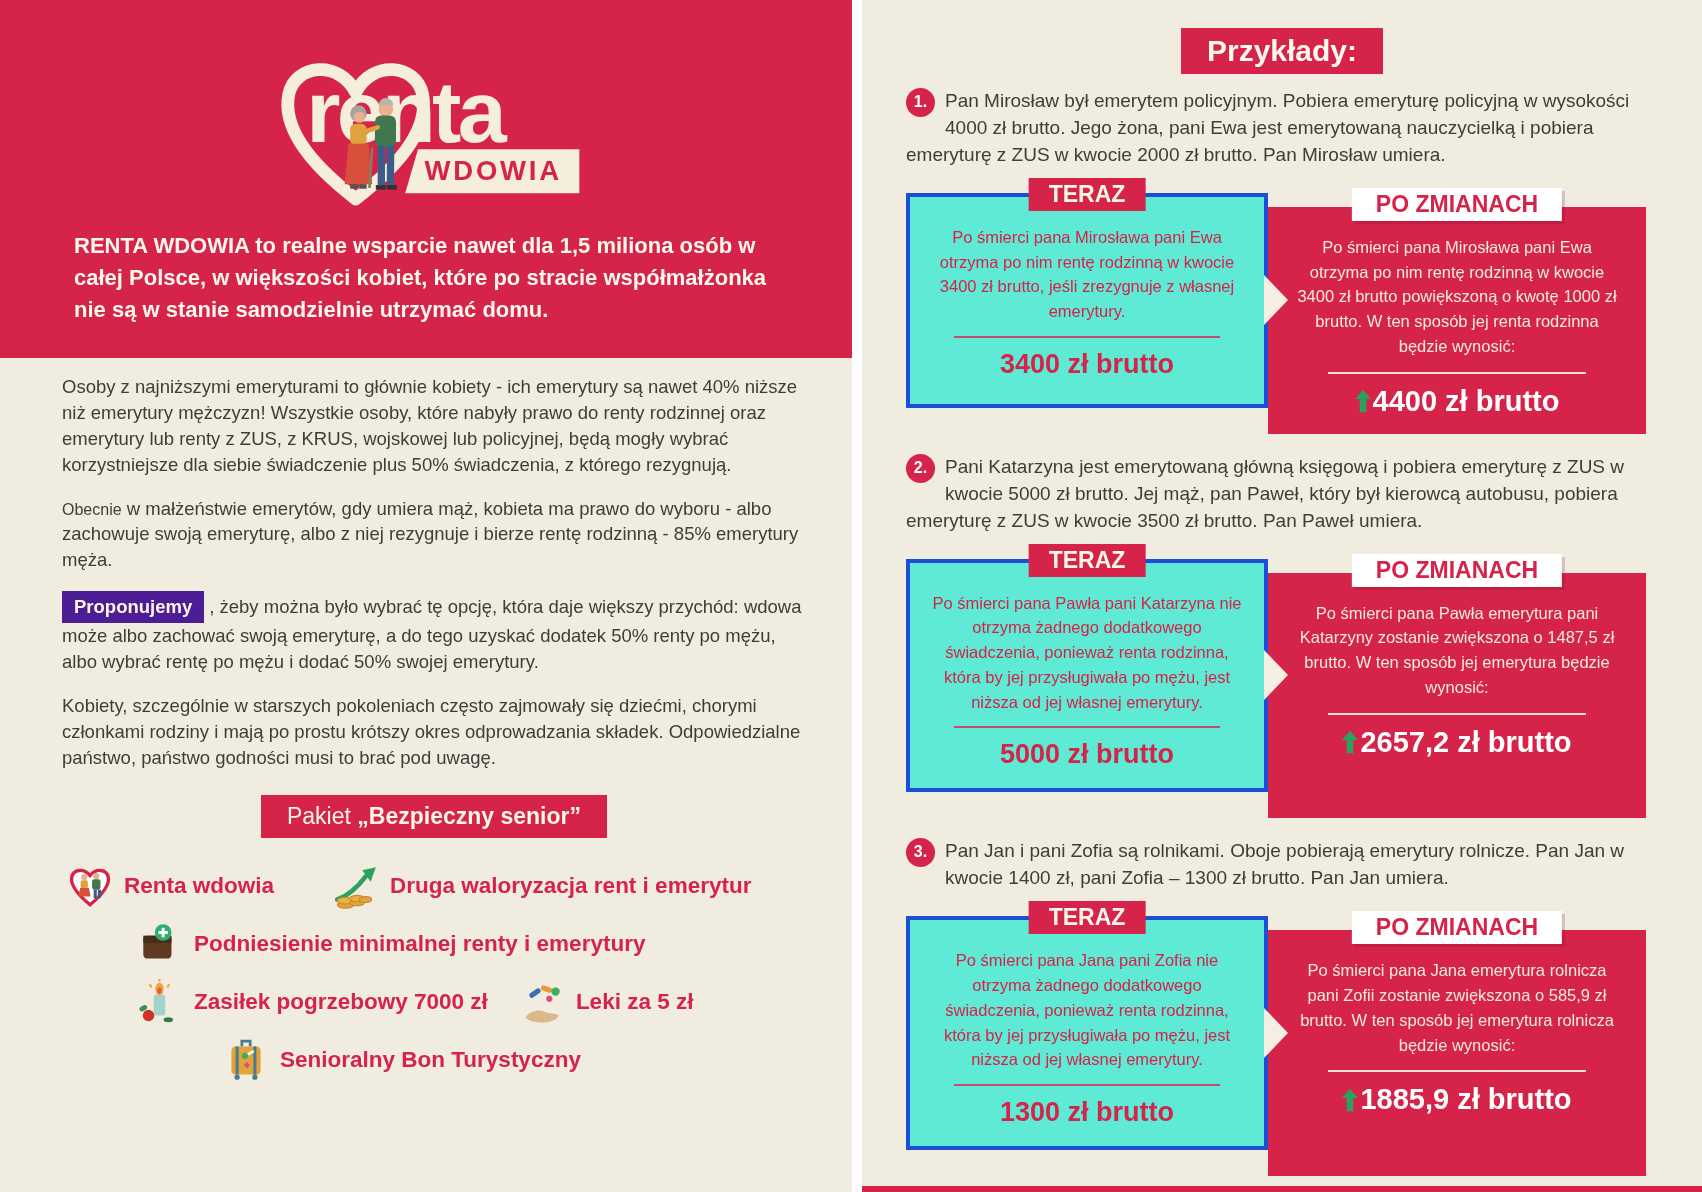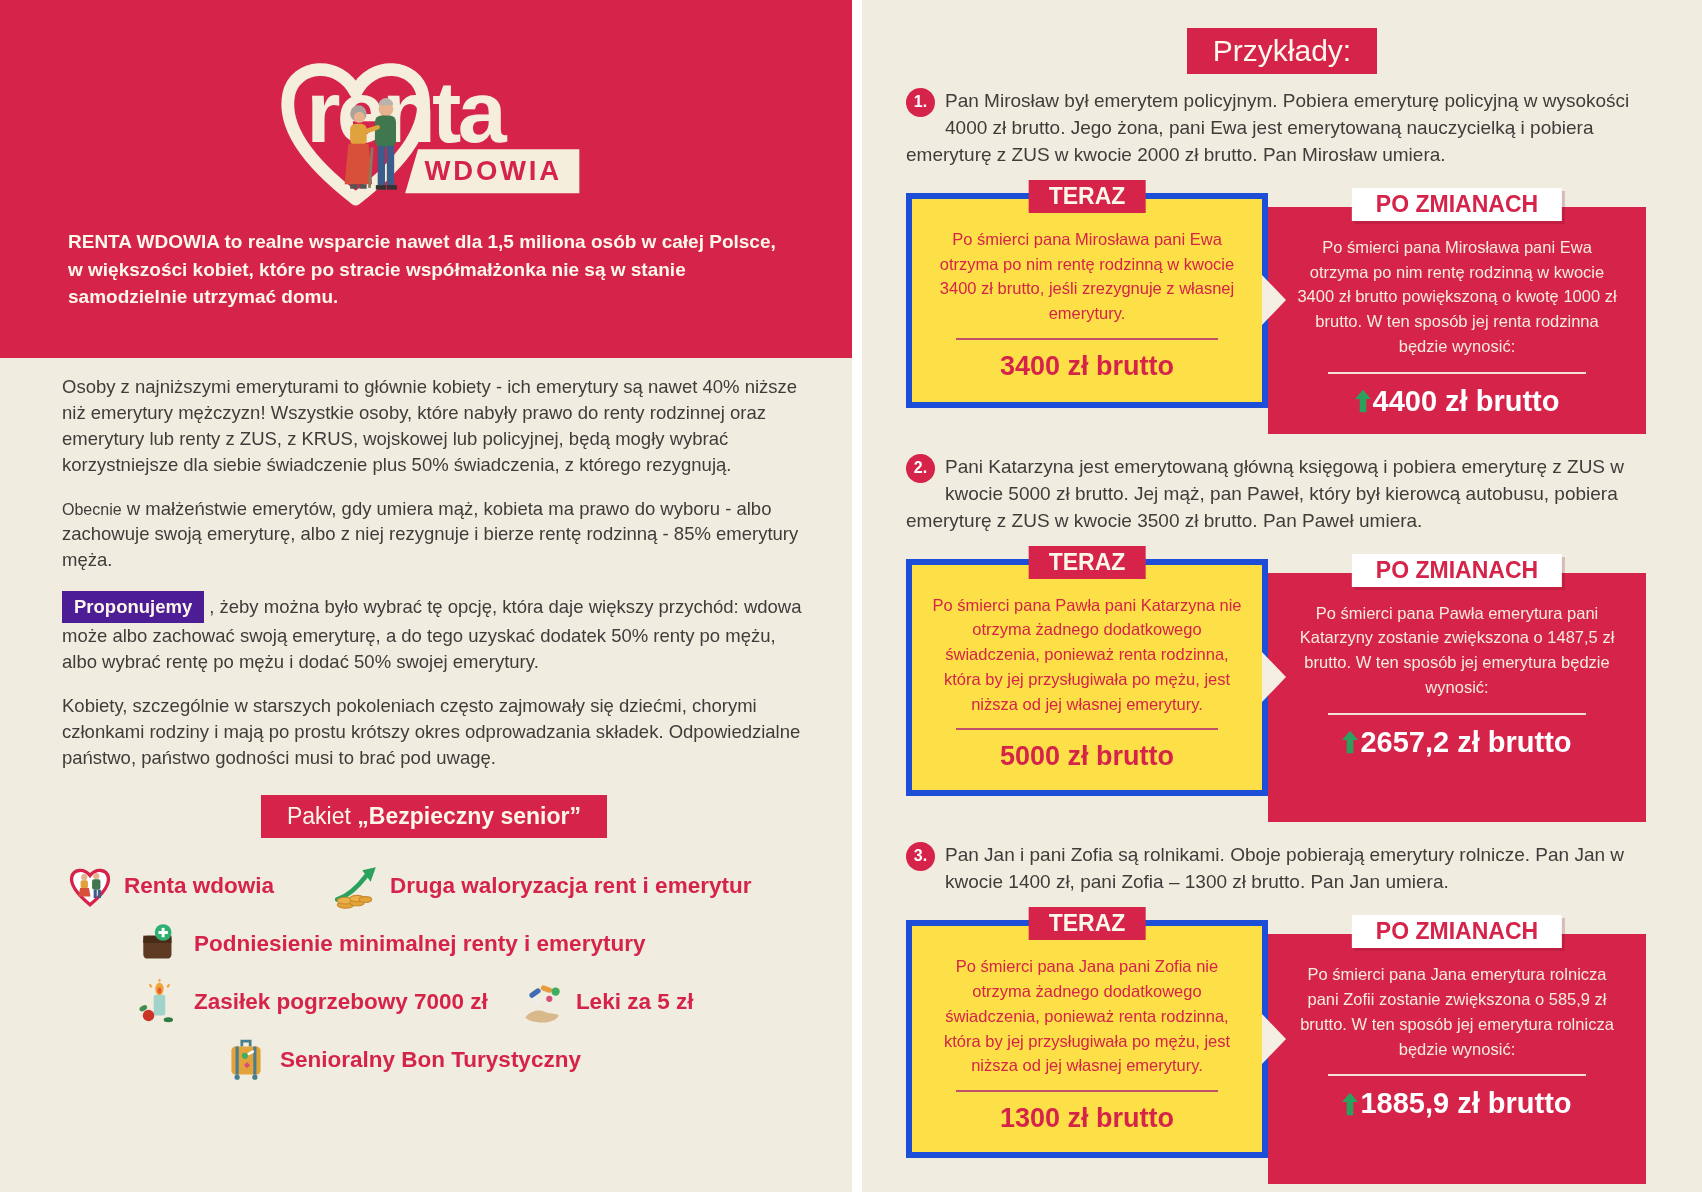--- a/index.html
+++ b/index.html
@@ -3,40 +3,40 @@
 <meta charset="utf-8">
 <style>
   html,body{margin:0;padding:0;background:#ffffff;}
   .page{width:1702px;height:1192px;display:flex;overflow:hidden;
         font-family:"Liberation Sans","DejaVu Sans",sans-serif;background:#ffffff;}
   
   .left-panel{width:852px;background:#f1ece0;display:flex;flex-direction:column;}
   .gutter{width:10px;background:#ffffff;}
   .left-header{height:358px;box-sizing:border-box;background:#d52349;padding:22px 56px 0 62px;}
   .logo{display:block;margin:0 auto 10px;}
-  .hero{color:#fdf7ec;font-weight:bold;font-size:19px;line-height:1.45;margin:6px;}
+  .hero{color:#fdf7ec;font-weight:bold;font-size:22px;line-height:1.45;margin:12px;}
   .left-body{padding:16px 46px 0 62px;}
   .bpara{font-size:18.5px;line-height:1.4;color:#3f3c3a;margin:0 0 18px;}
   .lead-bold{font-weight:normal;font-size:16px;}
   .lead-hl{background:#4c1d95;color:#fdf6e9;font-weight:bold;padding:3px 12px;display:inline-block;margin-right:5px;}
   .pakiet{background:#d52349;color:#fdf6e9;width:fit-content;margin:24px auto 24px;padding:8px 26px;font-size:23px;}
   .pk-bold{font-weight:bold;}
   .irow{display:flex;align-items:center;margin-bottom:10px;}
   .item{display:flex;align-items:center;gap:10px;color:#d52349;font-weight:bold;font-size:22.5px;}
   .item svg{flex:0 0 auto;}
   
   .right-panel{flex:1;background:#f1ece0;display:flex;flex-direction:column;}
   .r-title-wrap{text-align:center;margin:28px 0 4px;}
-  .r-title{display:inline-block;background:#d52349;color:#fdf8ee;font-weight:normal;font-size:30px;padding:6px 26px;}
+  .r-title{display:inline-block;background:#d52349;color:#fdf8ee;font-weight:bold;font-size:30px;padding:6px 26px;}
   .example{padding:0 56px 0 44px;}
   .intro{margin:10px 0 0;font-size:19px;line-height:1.42;color:#3f3c3a;}
   .badge{float:left;width:29px;height:29px;border-radius:50%;background:#d52349;color:#ffffff;
          font-weight:bold;font-size:16px;display:flex;align-items:center;justify-content:center;margin:0 10px 0 0;}
   .boxes{display:flex;margin:24px 0 10px;}
-  .now-box{width:362px;box-sizing:border-box;background:#fde047;border:6px solid #1d4ed8;
+  .now-box{width:362px;box-sizing:border-box;background:#5eead4;border:4px solid #1d4ed8;
            position:relative;padding:26px 20px 18px;margin-bottom:26px;}
   .now-box::after{content:'';position:absolute;right:-24px;top:50%;transform:translateY(-50%);
            border:25px solid transparent;border-left:24px solid #f4efe2;border-right:0;z-index:2;}
   .tab{position:absolute;top:-19px;left:50%;transform:translateX(-50%);font-weight:bold;font-size:23px;white-space:nowrap;}
   .tab-now{background:#d52349;color:#fdf6ea;padding:3px 20px;}
   .tab-po{background:#ffffff;color:#d52349;padding:3px 24px;box-shadow:3px 3px 0 rgba(125,15,40,0.22);}
   .now-text{color:#d52349;font-size:16.5px;line-height:1.5;text-align:center;margin:2px 0 0;}
   .now-line{border-top:2px solid #c2506b;margin:12px 24px 0;}
   .now-value{text-align:center;color:#d52349;font-weight:bold;font-size:27px;margin-top:11px;}
   .po-box{flex:1;background:#d52349;position:relative;margin-top:14px;padding:24px 26px 16px;box-sizing:border-box;}

